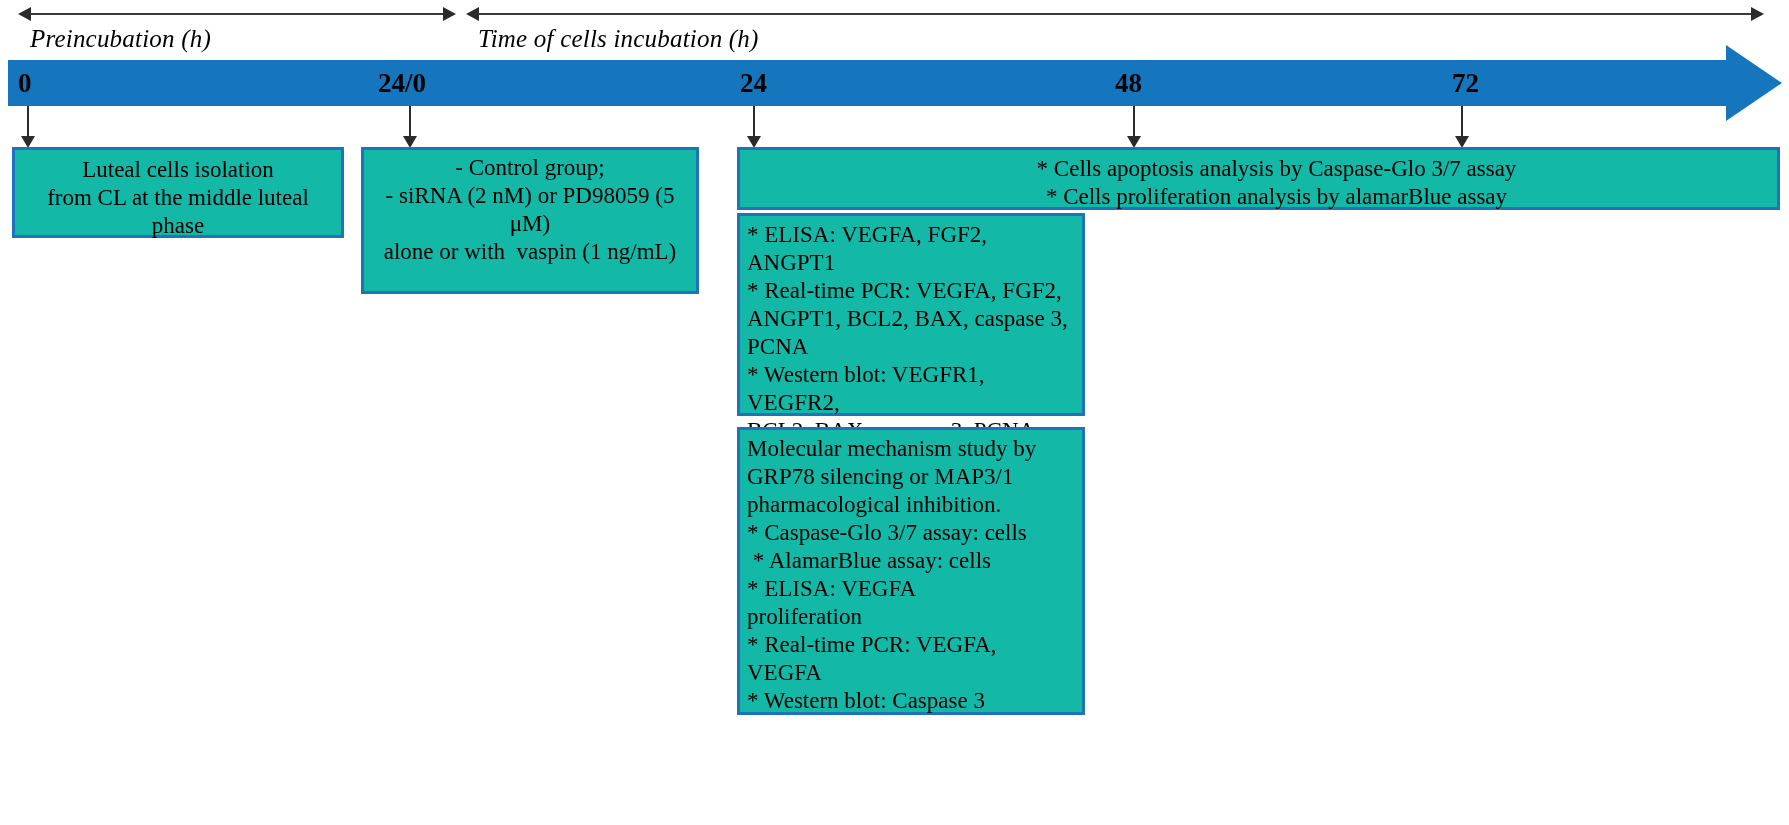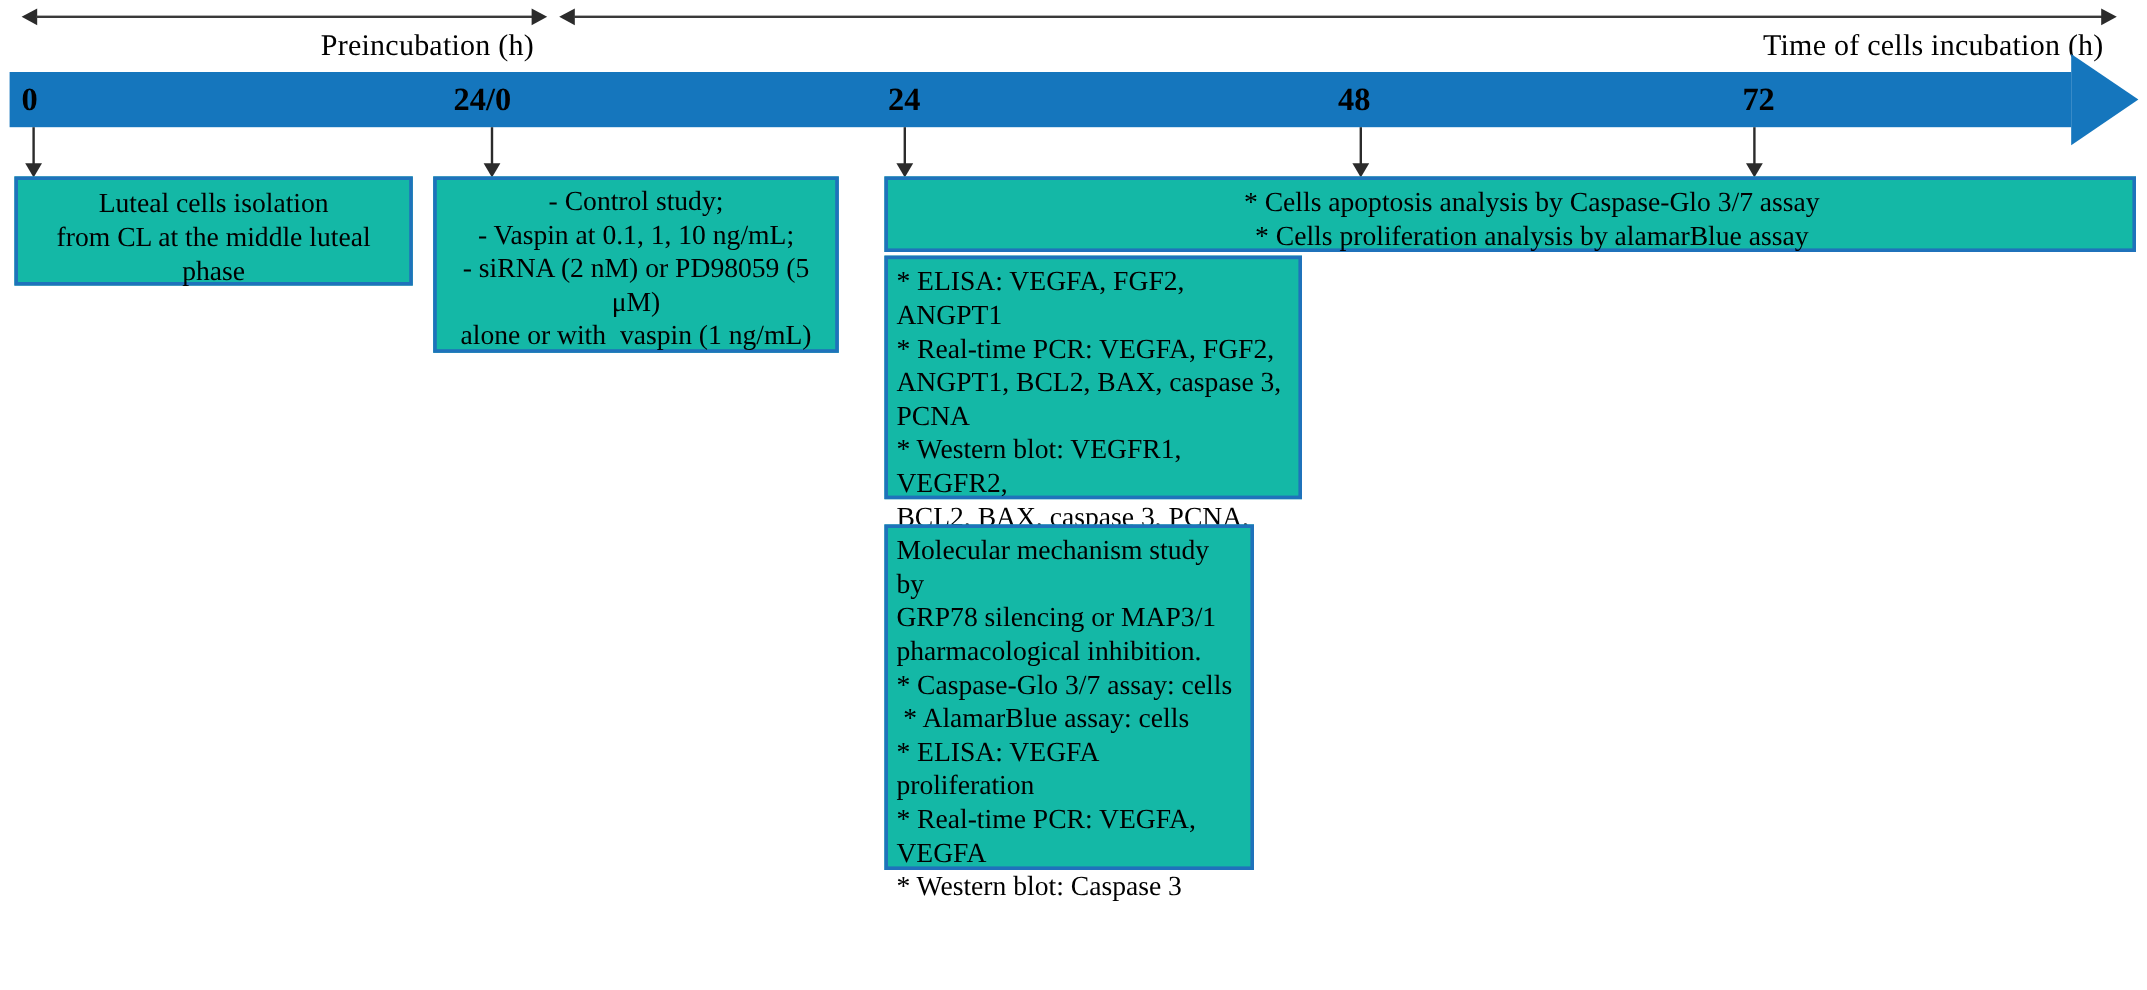--- a/index.html
+++ b/index.html
@@ -35,23 +35,24 @@
   .cap-left {
     border-right: 13px solid #2b2b2b;
   }
   .cap-right {
     border-left: 13px solid #2b2b2b;
   }
 
   .bracket-label {
     position: absolute;
     font-size: 25px;
-    text-align: right;
+    text-align: left;
     white-space: nowrap;
     letter-spacing: .2px;
+    font-style: italic;
   }
 
   
   .timeline-bar {
     position: absolute;
     background: #1576bd;
   }
   .timeline-head {
     position: absolute;
     width: 0;
@@ -143,22 +144,21 @@
   <div class="box" style="left:12px; top:147px; width:332px; height:91px;">
     <div class="box-inner center">
       <div class="line">Luteal cells isolation</div>
       <div class="line">from CL at the middle luteal</div>
       <div class="line">phase</div>
     </div>
   </div>
 
   <div class="box" style="left:361px; top:147px; width:338px; height:147px;">
     <div class="box-inner center" style="padding:4px 2px;">
-      <div class="line">- Control study;</div>
-      <div class="line">- Vaspin at 0.1, 1, 10 ng/mL;</div>
+      <div class="line">- Control group;</div>
       <div class="line">- siRNA (2 nM) or PD98059 (5 μM)</div>
       <div class="line">alone or with  vaspin (1 ng/mL)</div>
     </div>
   </div>
 
   <div class="box" style="left:737px; top:147px; width:1043px; height:63px;">
     <div class="box-inner center" style="padding:5px 8px;margin-left:36px;">
       <div class="line">* Cells apoptosis analysis by Caspase-Glo 3/7 assay</div>
       <div class="line">* Cells proliferation analysis by alamarBlue assay</div>
     </div>
@@ -169,21 +169,21 @@
       <div class="line">* ELISA: VEGFA, FGF2, ANGPT1</div>
       <div class="line">* Real-time PCR: VEGFA, FGF2,</div>
       <div class="line">ANGPT1, BCL2, BAX, caspase 3,</div>
       <div class="line">PCNA</div>
       <div class="line">* Western blot: VEGFR1, VEGFR2,</div>
       <div class="line">BCL2, BAX, caspase 3, PCNA,</div>
       <div class="line">cyclin A</div>
     </div>
   </div>
 
-  <div class="box" style="left:737px; top:437px; width:308px; height:288px;">
+  <div class="box" style="left:737px; top:427px; width:348px; height:288px;">
     <div class="box-inner left" style="padding:5px 7px;">
       <div class="line">Molecular mechanism study by</div>
       <div class="line">GRP78 silencing or MAP3/1</div>
       <div class="line">pharmacological inhibition.</div>
       <div class="line">* Caspase-Glo 3/7 assay: cells</div>
       <div class="line"> * AlamarBlue assay: cells</div>
       <div class="line">* ELISA: VEGFA</div>
       <div class="line">proliferation</div>
       <div class="line">* Real-time PCR: VEGFA, VEGFA</div>
       <div class="line">* Western blot: Caspase 3</div>

